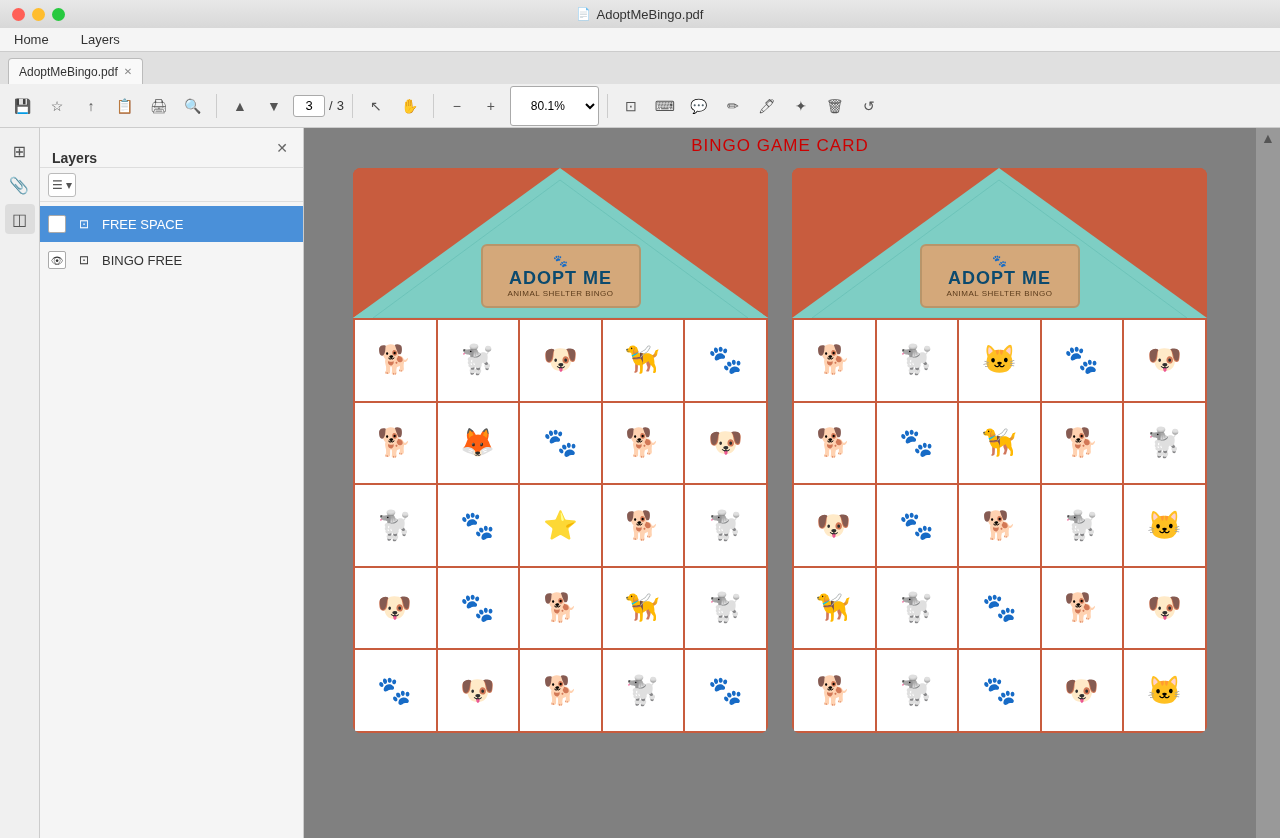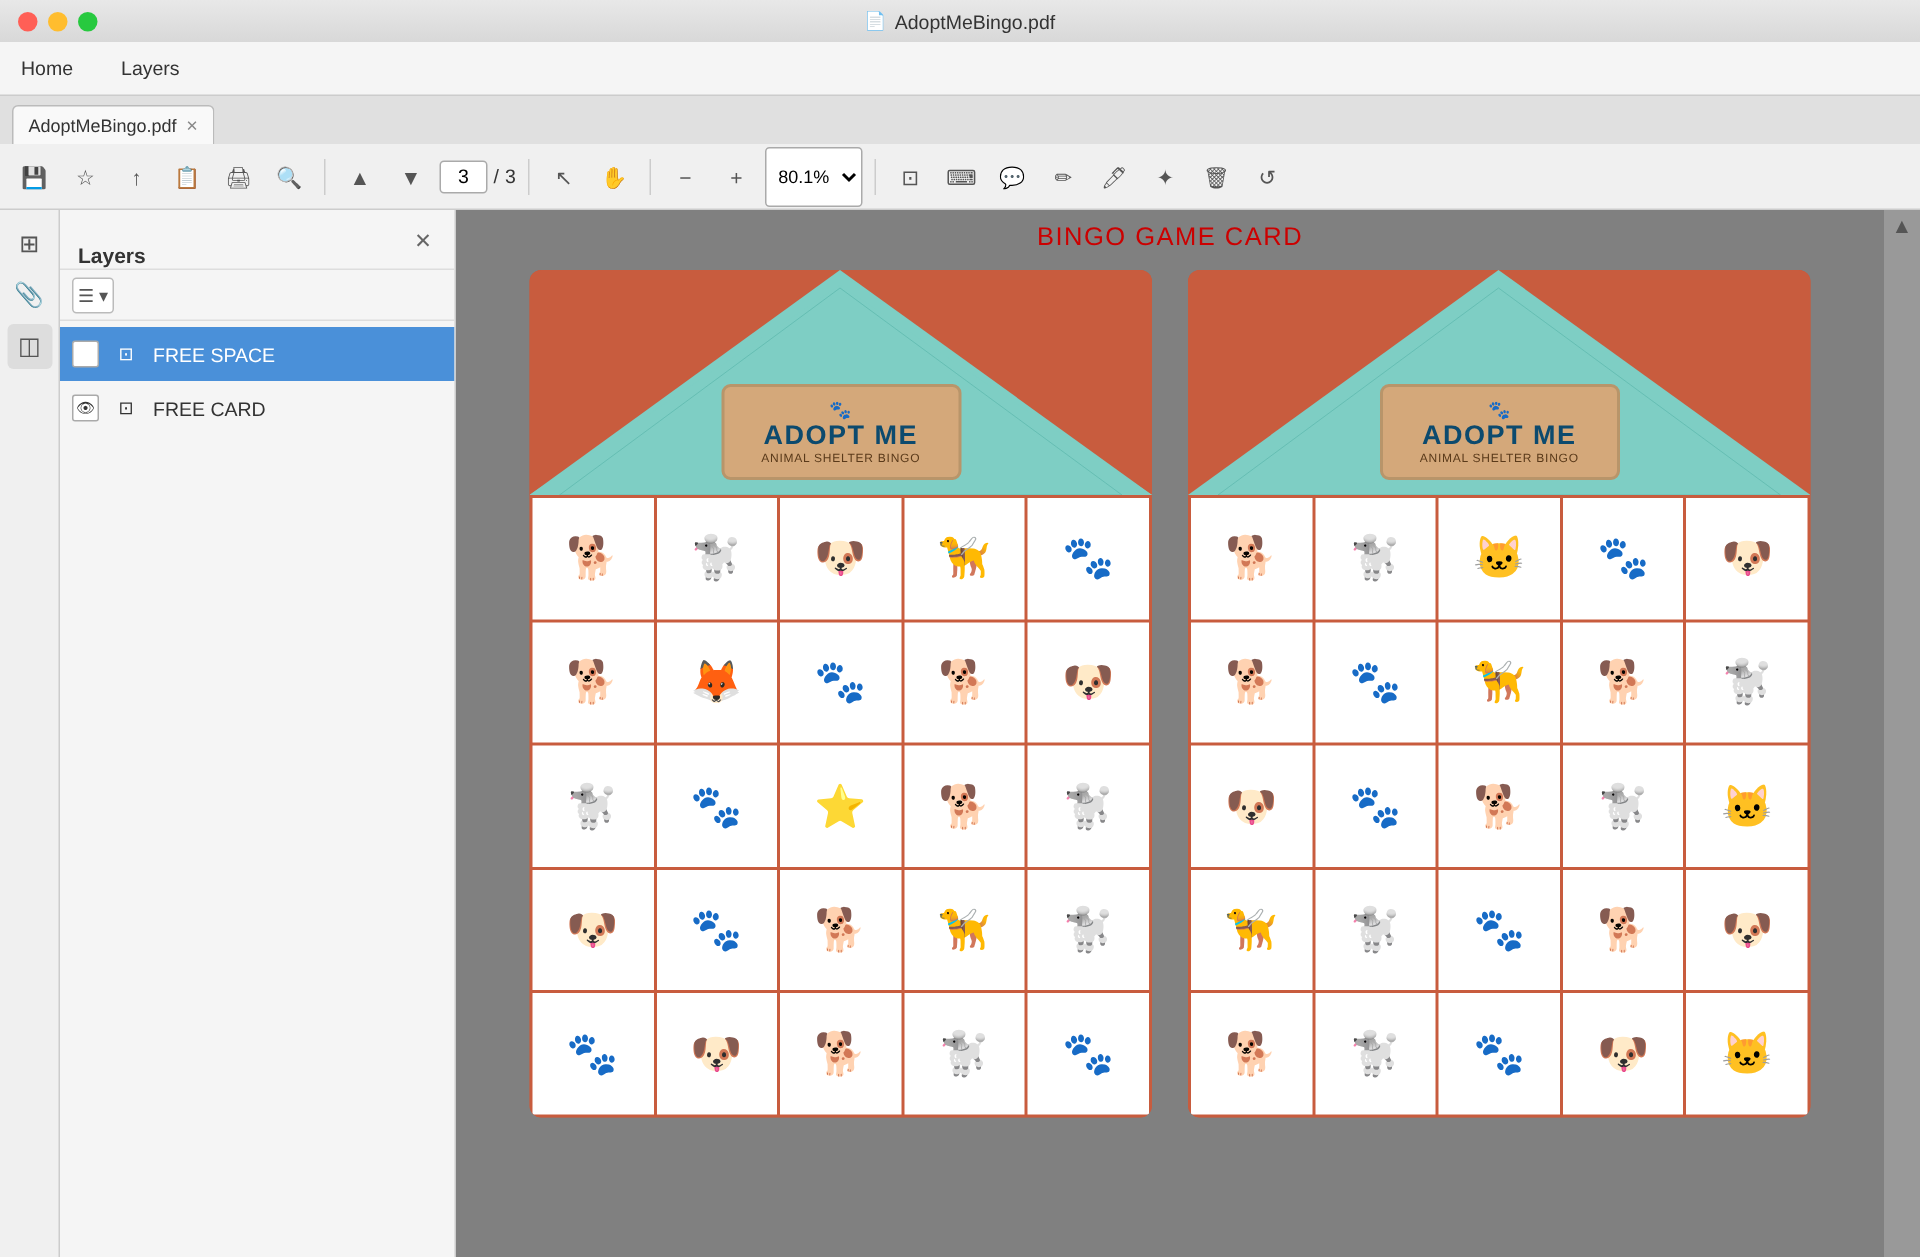--- a/index.html
+++ b/index.html
@@ -32,21 +32,21 @@
       font-size: 13px;
       color: #333;
       display: flex;
       align-items: center;
       gap: 5px;
     }
     .pdf-icon { font-size: 12px; color: #c00; }
 
     
     .menubar {
-      height: 36px;
+      height: 24px;
       background: #f5f5f5;
       border-bottom: 1px solid #ccc;
       display: flex;
       align-items: center;
       padding: 0 8px;
       gap: 20px;
       flex-shrink: 0;
     }
     .menubar-item {
       font-size: 13px;
@@ -100,21 +100,21 @@
     .tool-separator { width: 1px; height: 24px; background: #ccc; margin: 0 4px; }
     .page-nav {
       display: flex; align-items: center; gap: 4px; font-size: 13px; color: #333;
     }
     .page-input {
       width: 32px; height: 22px; border: 1px solid #aaa; border-radius: 3px;
       text-align: center; font-size: 13px; background: white;
     }
     .zoom-select {
       height: 40px; border: 1px solid #aaa; border-radius: 3px; font-size: 12px;
-      background: white; padding: 0 4px; cursor: pointer;
+      background: white; padding: 0 16px; cursor: pointer;
     }
 
     
     .main-area {
       display: flex;
       flex: 1;
       overflow: hidden;
     }
 
     
@@ -416,21 +416,21 @@
 
       <div class="layer-item selected">
         <div class="layer-eye">👁</div>
         <div class="layer-icon">⊡</div>
         <span>FREE SPACE</span>
       </div>
 
       <div class="layer-item">
         <div class="layer-eye">👁</div>
         <div class="layer-icon">⊡</div>
-        <span>FREE CARD</span>
+        <span>BINGO FREE</span>
       </div>
     </div>
   </div>
 
   <div class="pdf-area">
     <span class="bingo-label">BINGO GAME CARD</span>
 
     <div class="bingo-cards">
 
       <div class="bingo-card">

